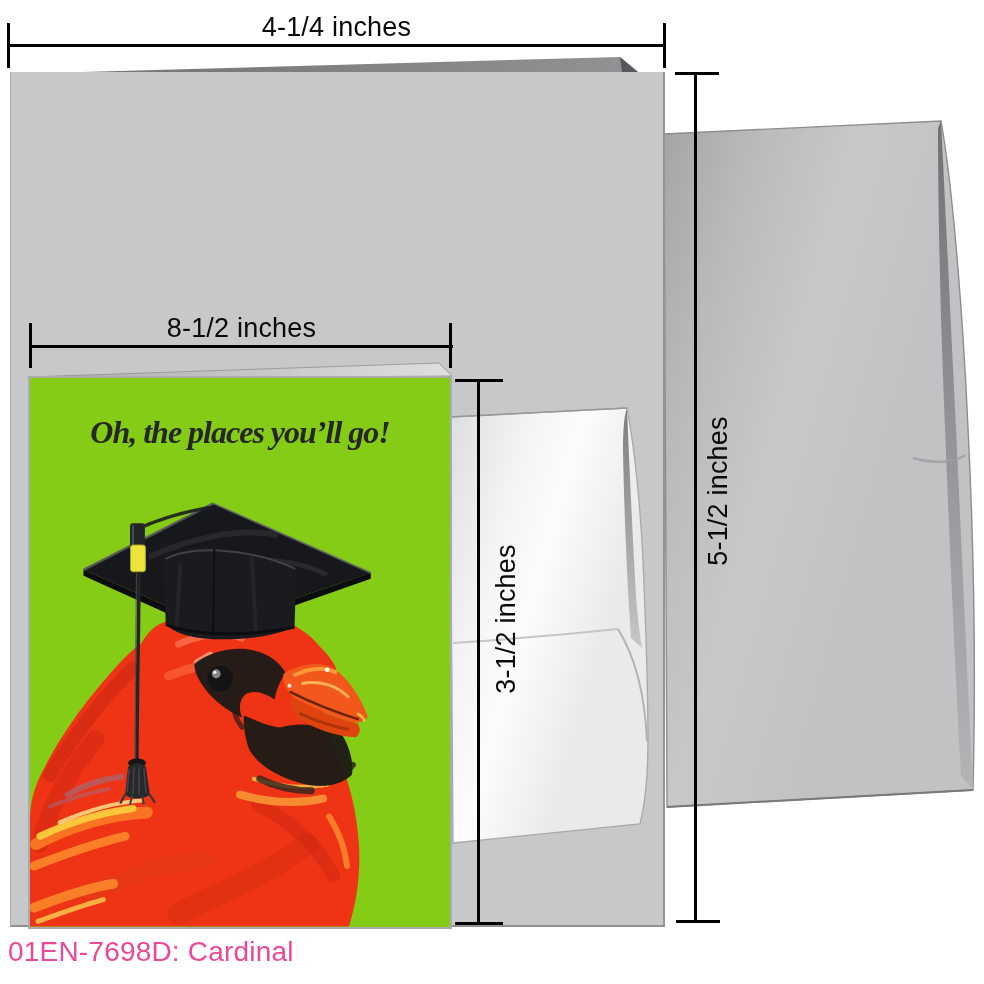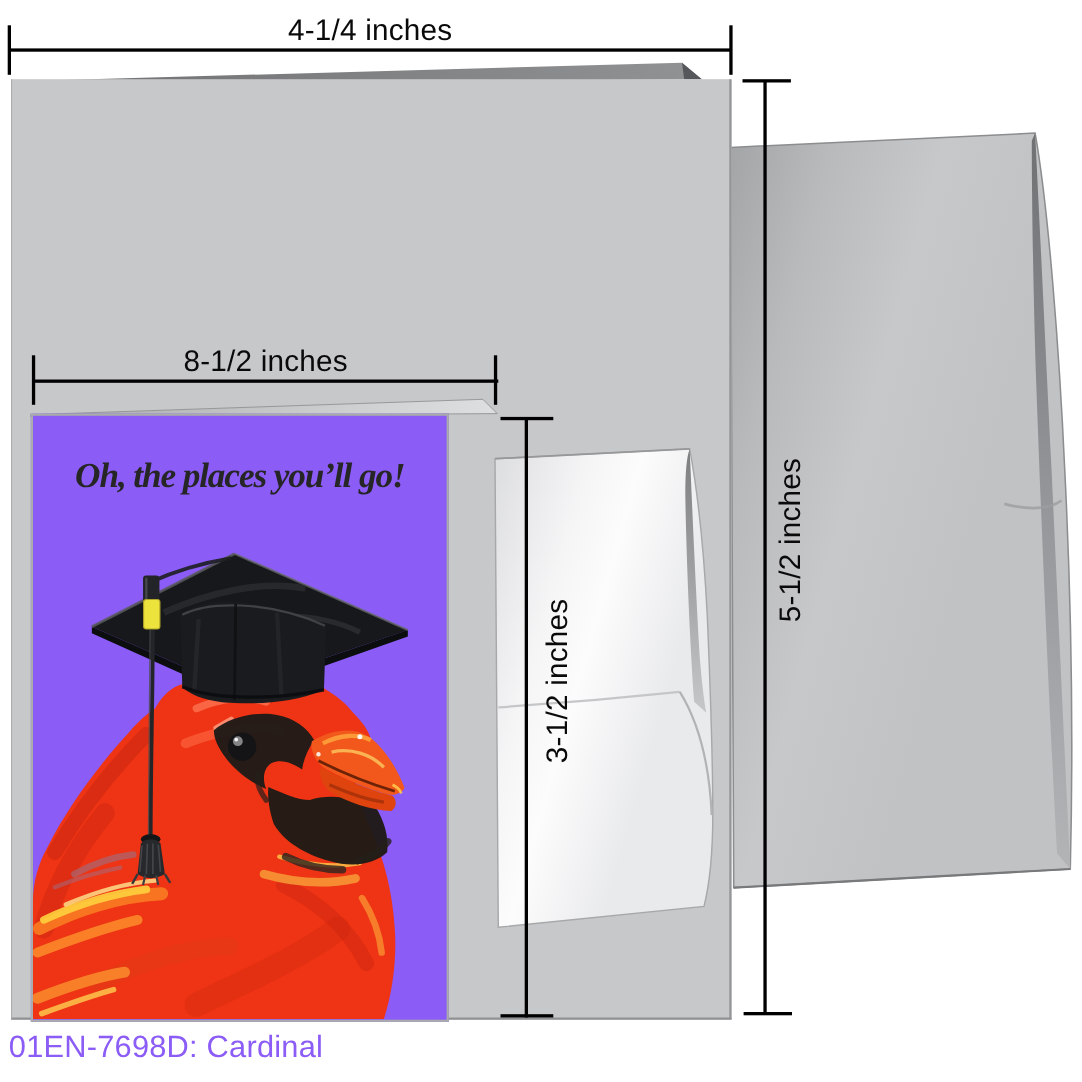--- a/index.html
+++ b/index.html
@@ -8,26 +8,26 @@
   .abs{position:absolute;}
   
   .dim-line{position:absolute;background:#000000;}
   .dim-label{position:absolute;color:#0a0a0a;font-size:27px;line-height:28px;text-align:center;
              letter-spacing:0.2px;white-space:nowrap;}
   .dim-label.vert{width:160px;height:28px;transform:rotate(-90deg);transform-origin:50% 50%;}
   
   #large-card{position:absolute;left:10px;top:72px;width:652px;height:853px;background:#c7c8ca;
               border-left:1px solid #aaacae;border-right:2px solid #939597;border-bottom:2px solid #8f9193;}
   
-  #small-card{position:absolute;left:28px;top:376px;width:380px;height:553px;background:#8b5cf6;
+  #small-card{position:absolute;left:28px;top:376px;width:424px;height:553px;background:#84cc16;
               border:2px solid #a9abac;box-sizing:border-box;}
   #headline{position:absolute;left:0;top:36px;width:100%;text-align:center;
             font-family:"Liberation Serif","DejaVu Serif",serif;font-style:italic;font-weight:700;
             font-size:32px;letter-spacing:-1px;color:#262626;white-space:nowrap;}
-  #product-code{position:absolute;left:8px;top:936px;font-size:28px;color:#8b5cf6;letter-spacing:0.2px;}
+  #product-code{position:absolute;left:8px;top:936px;font-size:28px;color:#ec4899;letter-spacing:0.2px;}
   svg{display:block;}
 </style>
 </head>
 <body>
 
 <div id="stage">
 
   <svg class="abs" style="left:620px;top:108px" width="364" height="764" viewBox="0 0 364 764">
     <defs>
       <linearGradient id="gEnvBig" x1="0" y1="0" x2="0.75" y2="0.45">

